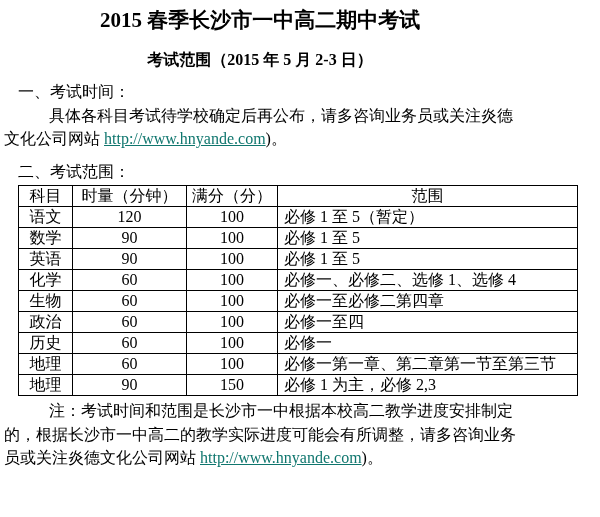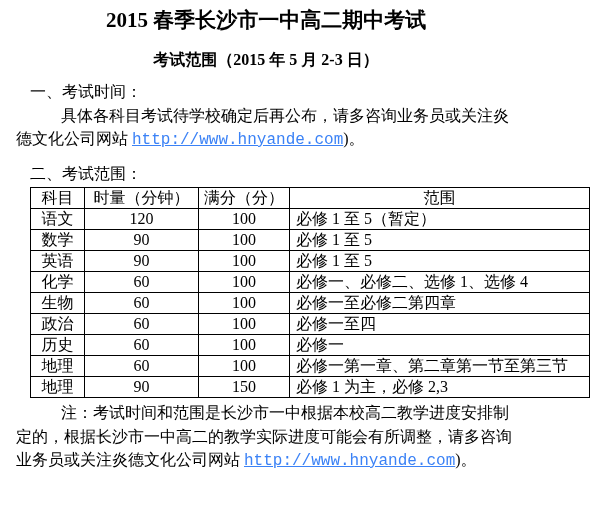--- a/index.html
+++ b/index.html
@@ -11,21 +11,21 @@
     width: 600px;
     height: 517px;
     font-family: "Liberation Serif", "DejaVu Serif", serif;
     color: #000000;
     overflow: hidden;
   }
   .page {
     box-sizing: border-box;
     width: 522px;
     height: 517px;
-    padding: 8px 6px 0 16px;
+    padding: 8px 6px 0 4px;
   }
   .title {
     font-size: 21px;
     font-weight: bold;
     text-align: center;
     line-height: 24px;
     margin: 0;
   }
   .subtitle {
     font-size: 16px;
@@ -47,24 +47,23 @@
     text-indent: 45px;
     margin: 2px 0 0 0;
   }
   .note {
     font-size: 16px;
     line-height: 23.5px;
     text-indent: 45px;
     margin: 3px 0 0 0;
   }
   a.doc-link {
-    color: #3b82f6;
+    color: #0f766e;
     text-decoration: underline;
     cursor: pointer;
-    font-family: Liberation Mono, monospace;
   }
   table.exam-table {
     border-collapse: collapse;
     table-layout: fixed;
     margin: 3px 0 0 14px;
     width: 559px;
   }
   table.exam-table td, table.exam-table th {
     border: 1px solid #000000;
     font-size: 16px;

